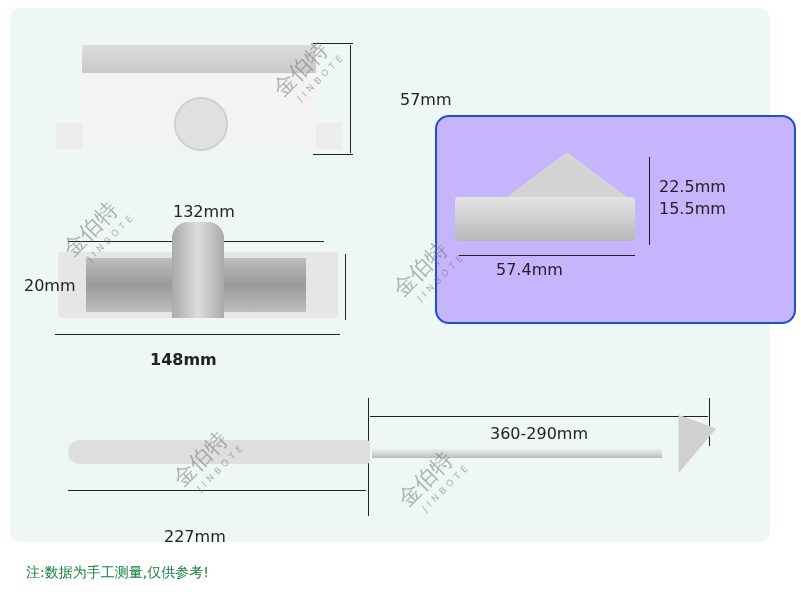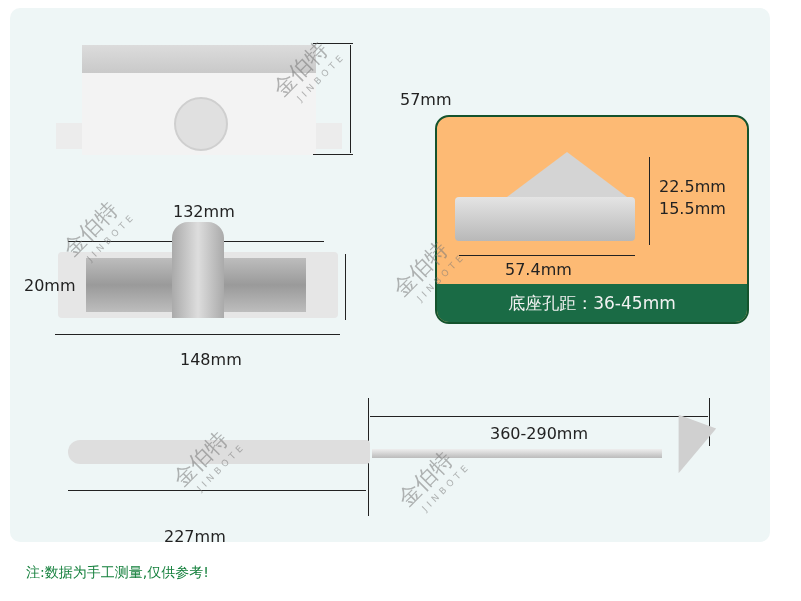--- a/index.html
+++ b/index.html
@@ -1,21 +1,21 @@
 <!DOCTYPE html>
 <html><head>
 <meta charset="utf-8">
 <style>
   html,body{margin:0;padding:0;}
   body{width:801px;height:601px;background:#ffffff;position:relative;overflow:hidden;font-family:"DejaVu Sans","Liberation Sans",sans-serif;color:#222;}
   .panel{position:absolute;left:10px;top:8px;width:760px;height:534px;background:#eef6f6;border-radius:10px;}
   .abs{position:absolute;}
   .dim{font-size:16px;color:#222;white-space:nowrap;}
   .line{position:absolute;background:#222;}
-  .card{position:absolute;left:435px;top:115px;width:310px;height:205px;border:2px solid #14532d;border-radius:14px;background:#fdba74;overflow:hidden;}
+  .card{position:absolute;left:435px;top:115px;width:310px;height:205px;border:2px solid #1d4ed8;border-radius:14px;background:#c4b5fd;overflow:hidden;padding-left:47px;}
   .card-bar{position:absolute;left:0;right:0;bottom:0;height:38px;background:#1a6b45;color:#f2f2f2;font-size:17px;display:flex;align-items:center;justify-content:center;}
   .note{position:absolute;left:26px;top:564px;font-size:14px;color:#15803d;}
   .wm{position:absolute;color:rgba(120,120,120,0.55);font-size:22px;transform:rotate(-45deg);white-space:nowrap;}
   .wm small{display:block;font-size:9px;letter-spacing:4px;margin-left:10px;}
 </style>
 </head>
 <body>
 
 <div class="panel"></div>
 
@@ -32,32 +32,31 @@
 <div class="abs dim" style="left:364px;top:90px;margin-left:36px;">57mm</div>
 
 <div class="dim abs" style="left:173px;top:202px;">132mm</div>
 <div class="line" style="left:68px;top:241px;width:256px;height:1px;"></div>
 <div class="abs" style="left:58px;top:252px;width:280px;height:66px;background:#e6e6e6;border-radius:4px;">
   <div class="abs" style="left:28px;top:6px;width:220px;height:54px;background:linear-gradient(#bdbdbd,#9a9a9a,#bdbdbd);"></div>
   <div class="abs" style="left:114px;top:-30px;width:52px;height:96px;background:linear-gradient(90deg,#aaa,#ddd,#aaa);border-radius:16px 16px 0 0;"></div>
 </div>
 <div class="line" style="left:55px;top:334px;width:285px;height:1px;"></div>
 <div class="line" style="left:345px;top:254px;width:1px;height:66px;"></div>
-<div class="abs dim" style="left:180px;top:350px;">148mm</div>
+<div class="abs dim" style="left:150px;top:350px;font-weight:bold;">148mm</div>
 <div class="abs dim" style="left:24px;top:276px;">20mm</div>
 
 <div class="card">
   <div class="abs" style="left:18px;top:80px;width:180px;height:44px;background:linear-gradient(#e4e4e4,#b8b8b8);border-radius:4px;"></div>
   <div class="abs" style="left:70px;top:35px;width:0;height:0;border-left:60px solid transparent;border-right:60px solid transparent;border-bottom:45px solid #d4d4d4;"></div>
   <div class="line" style="left:212px;top:40px;width:1px;height:88px;"></div>
   <div class="abs dim" style="left:222px;top:60px;">22.5mm</div>
   <div class="abs dim" style="left:222px;top:82px;">15.5mm</div>
   <div class="line" style="left:22px;top:138px;width:176px;height:1px;"></div>
-  <div class="abs dim" style="left:68px;top:143px;">57.4mm</div>
-  <div class="card-bar">底座孔距：36-45mm</div>
+  <div class="abs dim" style="left:59px;top:143px;">57.4mm</div>
 </div>
 
 <div class="line" style="left:368px;top:398px;width:1px;height:118px;"></div>
 <div class="line" style="left:709px;top:398px;width:1px;height:48px;"></div>
 <div class="line" style="left:370px;top:416px;width:338px;height:1px;"></div>
 <div class="abs dim" style="left:490px;top:424px;">360-290mm</div>
 <div class="abs" style="left:68px;top:440px;width:302px;height:24px;background:#dedede;border-radius:12px 4px 4px 12px;"></div>
 <div class="abs" style="left:372px;top:449px;width:290px;height:9px;background:linear-gradient(#eee,#bbb);"></div>
 <div class="abs" style="left:668px;top:420px;width:0;height:0;border-left:20px solid transparent;border-right:20px solid transparent;border-top:55px solid #d0d0d0;transform:rotate(20deg);"></div>
 <div class="line" style="left:68px;top:490px;width:298px;height:1px;"></div>

